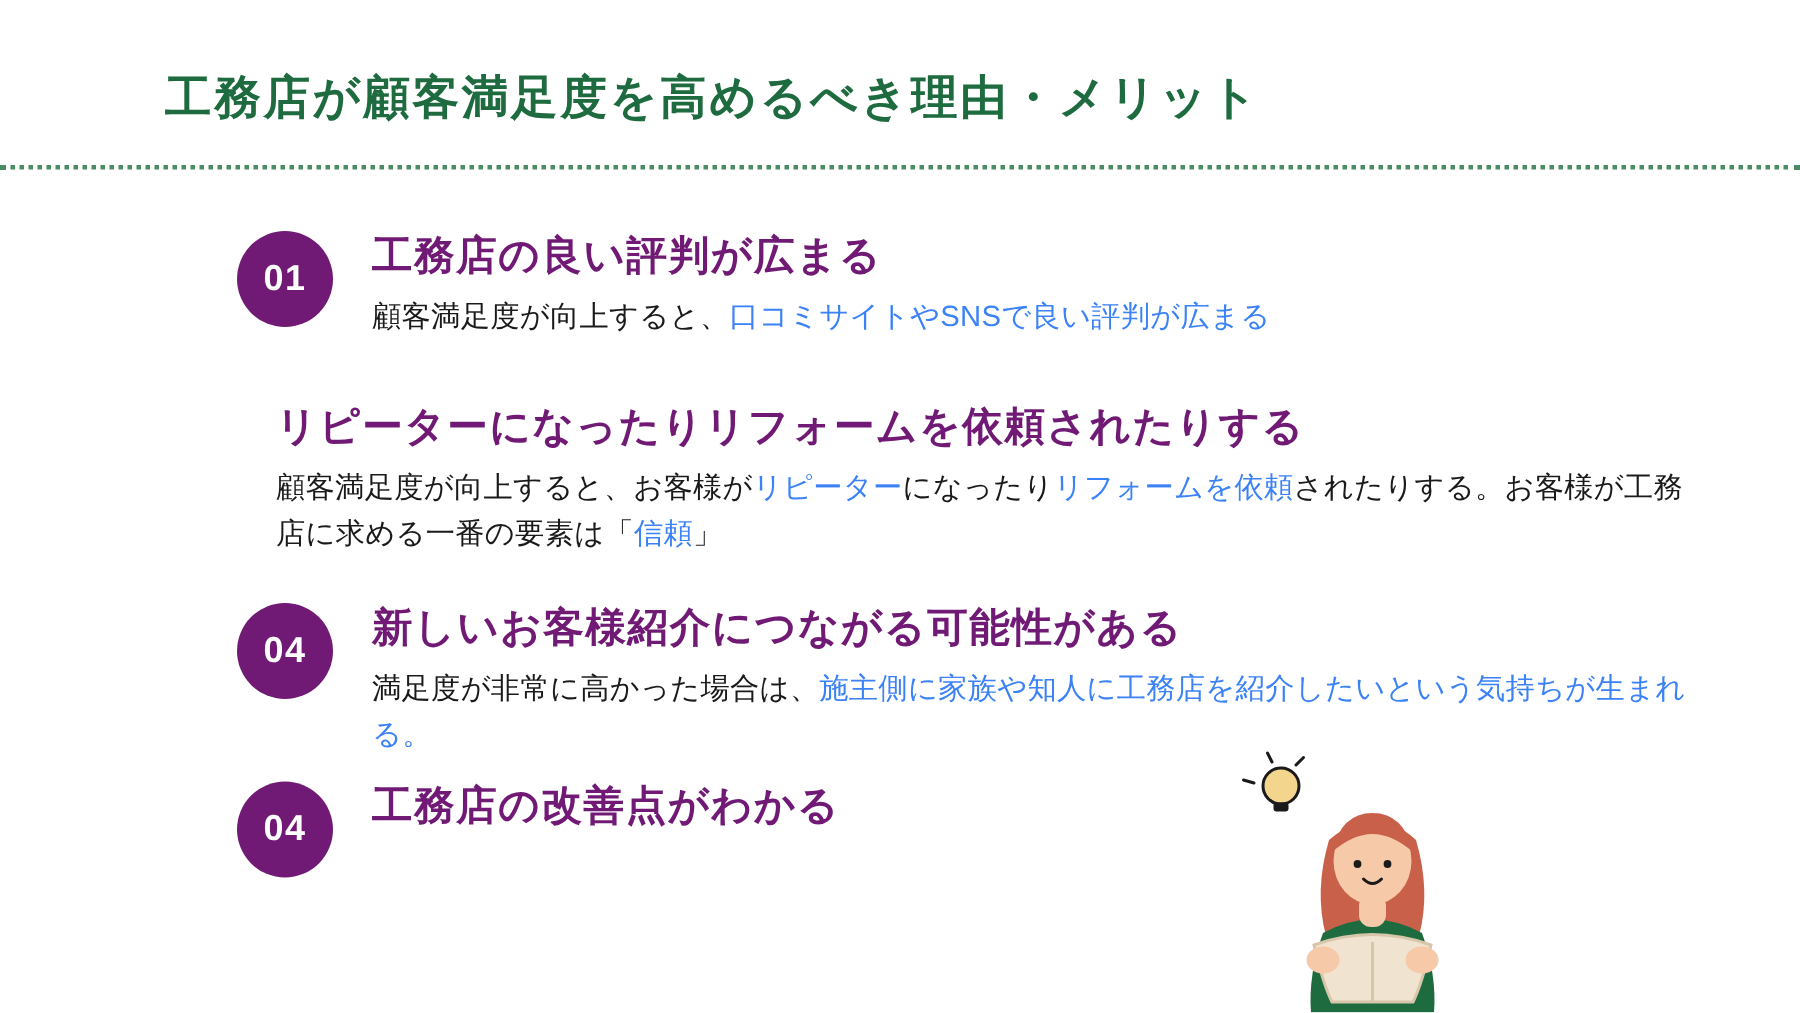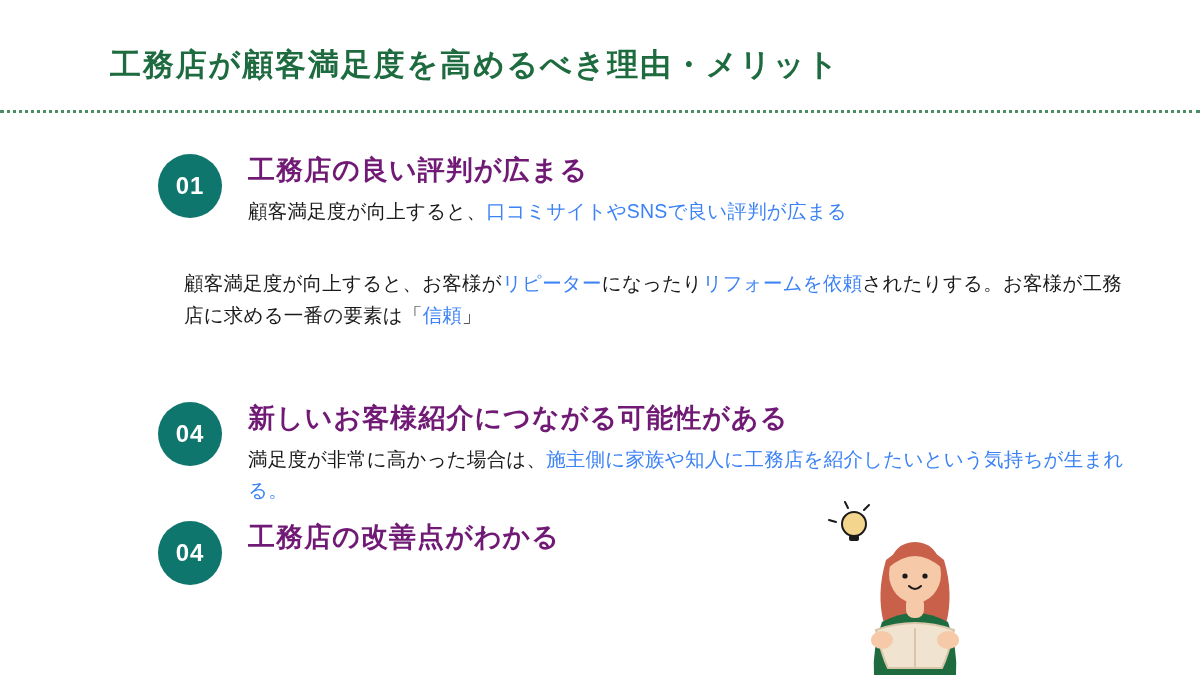--- a/index.html
+++ b/index.html
@@ -63,21 +63,21 @@
   .item-1 { top: 12px; }
   .item-2 { top: 126px; }
   .item-3 { top: 260px; }
   .item-4 { top: 379px; }
 
   .badge {
     flex: 0 0 auto;
     width: 64px;
     height: 64px;
     border-radius: 50%;
-    background: #0f766e;
+    background: #701a75;
     color: #ffffff;
     font-size: 24px;
     font-weight: bold;
     letter-spacing: 0.04em;
     display: flex;
     align-items: center;
     justify-content: center;
     margin-top: 2px;
   }
 
@@ -131,20 +131,21 @@
     <div class="item item-1">
       <div class="badge">01</div>
       <div class="item-body">
         <div class="item-heading">工務店の良い評判が広まる</div>
         <div class="item-desc"><span>顧客満足度が向上すると、</span><span class="hl">口コミサイトやSNSで良い評判が広まる</span></div>
       </div>
     </div>
 
     <div class="item item-2">
       <div class="item-body">
+        <div class="item-heading">リピーターになったりリフォームを依頼されたりする</div>
         <div class="item-desc"><span>顧客満足度が向上すると、お客様が</span><span class="hl">リピーター</span><span>になったり</span><span class="hl">リフォームを依頼</span><span>されたりする。お客様が工務店に求める一番の要素は「</span><span class="hl">信頼</span><span>」</span></div>
       </div>
     </div>
 
     <div class="item item-3">
       <div class="badge">04</div>
       <div class="item-body">
         <div class="item-heading">新しいお客様紹介につながる可能性がある</div>
         <div class="item-desc"><span>満足度が非常に高かった場合は、</span><span class="hl">施主側に家族や知人に工務店を紹介したいという気持ちが生まれる。</span></div>
       </div>

